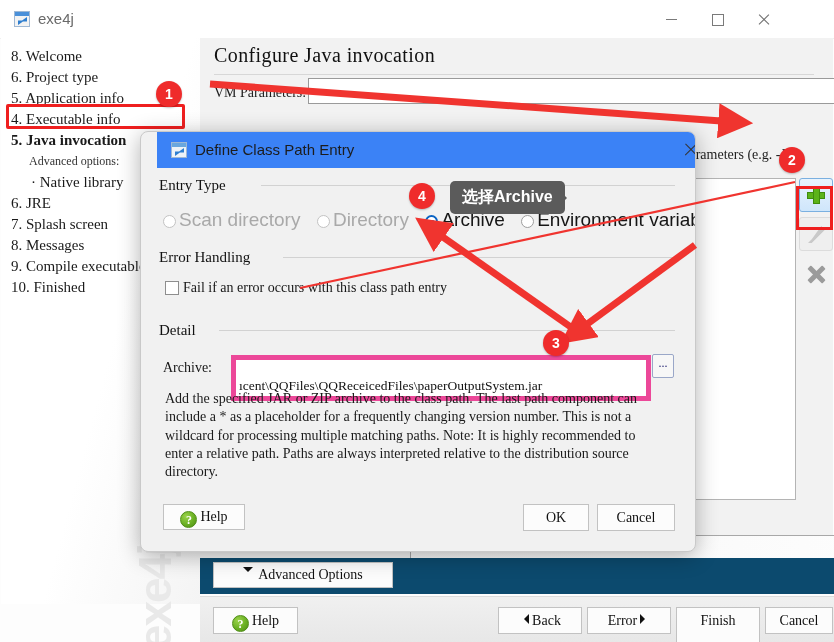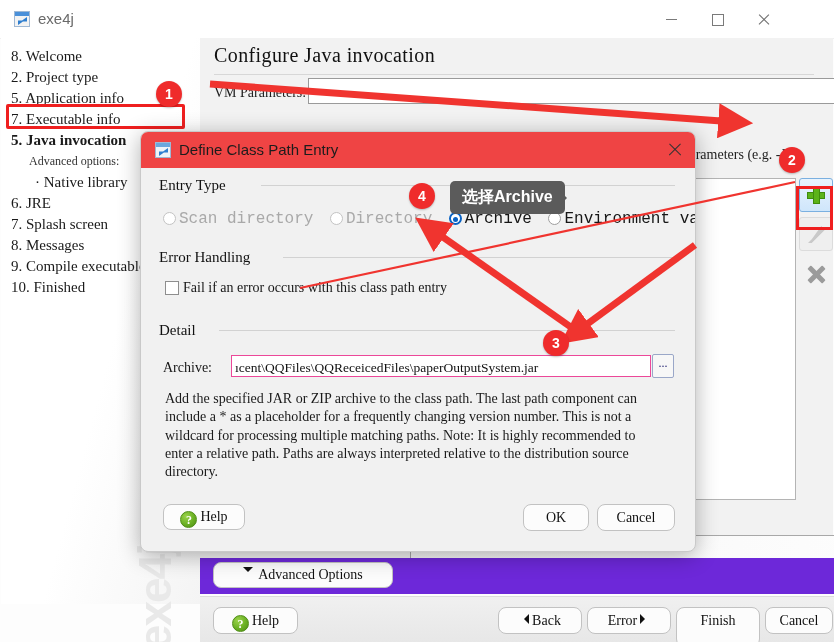--- a/index.html
+++ b/index.html
@@ -32,21 +32,21 @@
   .w-close i:before{transform:rotate(45deg);}
   .w-close i:after{transform:rotate(-45deg);}
 
   
   .nav{position:absolute;left:1px;top:38px;width:199px;height:566px;
        background:linear-gradient(105deg,#ffffff 0%,#ffffff 55%,#f4f4f4 100%);}
   .nav ul{list-style:none;margin:0;padding:8px 0 0 0;}
   .nav li{font-family:"Liberation Serif", serif;font-size:15px;color:#1a1a1a;
           padding:1px 0 1px 10px;white-space:nowrap;line-height:19px;}
   .nav li.sub{font-size:12px;padding-left:28px;color:#333;}
-  .nav li.bullet{padding-left:34px;}
+  .nav li.bullet{padding-left:22px;margin-left:8px;}
   .nav li.active{font-weight:bold;}
   .nav-hl{position:absolute;left:6px;top:104px;width:179px;height:25px;
           border:3px solid #ef1f1f;box-sizing:border-box;border-radius:2px;}
 
   
   .panel{position:absolute;left:200px;top:38px;width:633px;height:531px;background:#f2f2f2;}
   .panel-head{position:absolute;left:14px;top:6px;font-family:"Liberation Serif", serif;
               font-size:20px;color:#111;letter-spacing:.4px;}
   .panel-rule{position:absolute;left:14px;top:36px;width:600px;height:1px;background:#d7d7d7;}
 
@@ -82,23 +82,23 @@
   .xmark:before{transform:rotate(45deg);}
   .xmark:after{transform:rotate(-45deg);}
   .tbtn.noborder{border:none;background:transparent;}
 
   .lower-field{position:absolute;left:210px;top:497px;width:590px;height:24px;
                background:linear-gradient(90deg,#f6f6f6,#ffffff);border:1px solid #a8a8a8;box-sizing:border-box;}
   .lower-field2{position:absolute;left:210px;top:527px;width:624px;height:24px;
                 background:#fdfdfd;border:1px solid #a8a8a8;box-sizing:border-box;}
 
   
-  .adv-bar{position:absolute;left:200px;top:558px;width:634px;height:36px;background:#6d28d9;}
+  .adv-bar{position:absolute;left:200px;top:558px;width:634px;height:36px;background:#0c4a6e;}
   .btn{font-family:"Liberation Serif", serif;font-size:14px;color:#111;background:#fcfcfc;
-       border:1px solid #c2c2c2;border-radius:8px;box-sizing:border-box;text-align:center;
+       border:1px solid #c2c2c2;border-radius:0;box-sizing:border-box;text-align:center;
        position:absolute;cursor:default;}
   .adv-btn{left:13px;top:4px;width:180px;height:26px;line-height:24px;}
   .footer{position:absolute;left:200px;top:596px;width:634px;height:46px;
           background:linear-gradient(#f0f0f0,#e7e7e7);border-top:1px solid #dcdcdc;}
   .f-help{left:13px;top:10px;width:85px;height:27px;line-height:25px;}
   .f-help .help-dot{position:static;display:inline-block;vertical-align:-3px;margin-right:3px;}
   .f-back{left:298px;top:10px;width:84px;height:27px;line-height:25px;}
   .f-next{left:387px;top:10px;width:84px;height:27px;line-height:25px;}
   .f-finish{left:476px;top:10px;width:84px;height:40px;line-height:25px;}
   .f-cancel{left:565px;top:10px;width:68px;height:27px;line-height:25px;}
@@ -106,52 +106,52 @@
   .tri-r{display:inline-block;width:0;height:0;border:5px solid transparent;border-left-color:#111;vertical-align:1px;margin-left:3px;}
   .tri-d{display:inline-block;width:0;height:0;border:5px solid transparent;border-top-color:#111;vertical-align:2px;margin-right:5px;}
 
   .watermark{position:absolute;left:128px;top:545px;font-family:"Liberation Sans",sans-serif;
              font-size:46px;font-weight:bold;color:#e9e9e9;
              writing-mode:vertical-rl;transform:rotate(180deg);letter-spacing:-2px;user-select:none;}
 
   
   .dlg{position:absolute;left:140px;top:131px;width:554px;height:419px;background:#f1f1f1;
        border:1px solid #c9c9c9;border-radius:8px;box-shadow:0 4px 22px rgba(0,0,0,.30);overflow:hidden;}
-  .dlg-tb{position:absolute;left:0;top:0;width:554px;height:36px;background:#ef4444;}
+  .dlg-tb{position:absolute;left:16px;top:0;width:554px;height:36px;background:#3b82f6;}
   .dlg-ico{position:absolute;left:14px;top:10px;width:16px;height:16px;
            background:#eef3f8;border:1px solid #9fb8d4;box-sizing:border-box;}
   .dlg-ico:before{content:"";position:absolute;left:0;top:0;right:0;height:4px;background:#6aa7de;}
   .dlg-ico:after{content:"";position:absolute;left:3px;top:5px;width:9px;height:8px;
                  background:#2f7fd0;clip-path:polygon(100% 0,100% 55%,55% 55%,0 100%,0 45%,45% 45%);}
   .dlg-title{position:absolute;left:38px;top:9px;font-size:15px;color:#1c1c1c;}
   .dlg-x{position:absolute;right:8px;top:6px;width:24px;height:24px;}
   .dlg-x:before,.dlg-x:after{content:"";position:absolute;left:4px;top:11px;width:16px;height:1.4px;background:#333;}
   .dlg-x:before{transform:rotate(45deg);}
   .dlg-x:after{transform:rotate(-45deg);}
 
   .grp-label{position:absolute;font-family:"Liberation Serif",serif;font-size:15px;color:#111;background:#f1f1f1;padding-right:8px;}
   .grp-line{position:absolute;height:1px;background:#d2d2d2;}
 
   .radio{display:inline-block;width:13px;height:13px;border-radius:50%;border:1.6px solid #9e9e9e;
          box-sizing:border-box;background:#fff;vertical-align:-2px;margin-right:3px;position:relative;}
   .radio.on{border:2px solid #0a63c4;}
   .radio.on:after{content:"";position:absolute;left:2.6px;top:2.6px;width:5px;height:5px;border-radius:50%;background:#0a63c4;}
   .radio.dis{border-color:#c3c3c3;}
-  .rlab{font-family:Liberation Mono, monospace;font-size:16px;color:#161616;margin-right:12px;}
+  .rlab{font-family:Liberation Sans, sans-serif;font-size:19px;color:#161616;margin-right:12px;}
   .rlab.dis{color:#a9a9a9;}
   .radio-row{position:absolute;left:22px;top:77px;white-space:nowrap;}
 
   .chk2{display:inline-block;width:14px;height:14px;border:1.4px solid #8e8e8e;background:#fff;
         box-sizing:border-box;vertical-align:-3px;margin-right:4px;}
   .fail-row{position:absolute;left:24px;top:148px;font-family:"Liberation Serif",serif;font-size:14px;color:#161616;}
 
   .arc-row{position:absolute;left:22px;top:228px;font-family:"Liberation Serif",serif;font-size:14px;color:#161616;}
-  .arc-input{position:absolute;left:90px;top:223px;width:420px;height:22px;background:#fff;border:1px solid #ec4899;
+  .arc-input{position:absolute;left:90px;top:223px;width:420px;height:22px;background:#fff;border:5px solid #ec4899;
              box-sizing:border-box;font-family:"Liberation Serif",serif;font-size:13.5px;color:#111;
-             padding:4px 3px;white-space:nowrap;overflow:hidden;}
+             padding:18px 3px;white-space:nowrap;overflow:hidden;}
   .arc-dots{position:absolute;left:511px;top:222px;width:22px;height:24px;background:#f7f7f7;
             border:1px solid #9aa7c8;border-radius:2px;box-sizing:border-box;color:#1c1c6e;
             font-family:"Liberation Serif",serif;font-size:12px;text-align:center;line-height:17px;}
   .desc{position:absolute;left:24px;top:258px;width:500px;font-family:"Liberation Serif",serif;
         font-size:14px;line-height:18.3px;color:#1a1a1a;}
   .dlg-help{left:22px;top:372px;width:82px;height:26px;line-height:24px;}
   .dlg-ok{left:382px;top:372px;width:66px;height:27px;line-height:25px;}
   .dlg-cancel{left:456px;top:372px;width:78px;height:27px;line-height:25px;}
 
   
@@ -180,23 +180,23 @@
         <i></i>
       </div>
     <div class="wbtn w-close">
         <i></i>
       </div>
   </div>
 
   <div class="nav">
     <ul>
       <li><span>8. Welcome</span></li>
-      <li><span>2. Project type</span></li>
+      <li><span>6. Project type</span></li>
       <li><span>5. Application info</span></li>
-      <li><span>7. Executable info</span></li>
+      <li><span>4. Executable info</span></li>
       <li class="active"><span>5. Java invocation</span></li>
       <li class="sub"><span>Advanced options:</span></li>
       <li class="bullet"><span>· Native library</span></li>
       <li><span>6. JRE</span></li>
       <li><span>7. Splash screen</span></li>
       <li><span>8. Messages</span></li>
       <li><span>9. Compile executable</span></li>
       <li><span>10. Finished</span></li>
     </ul>
   </div>

